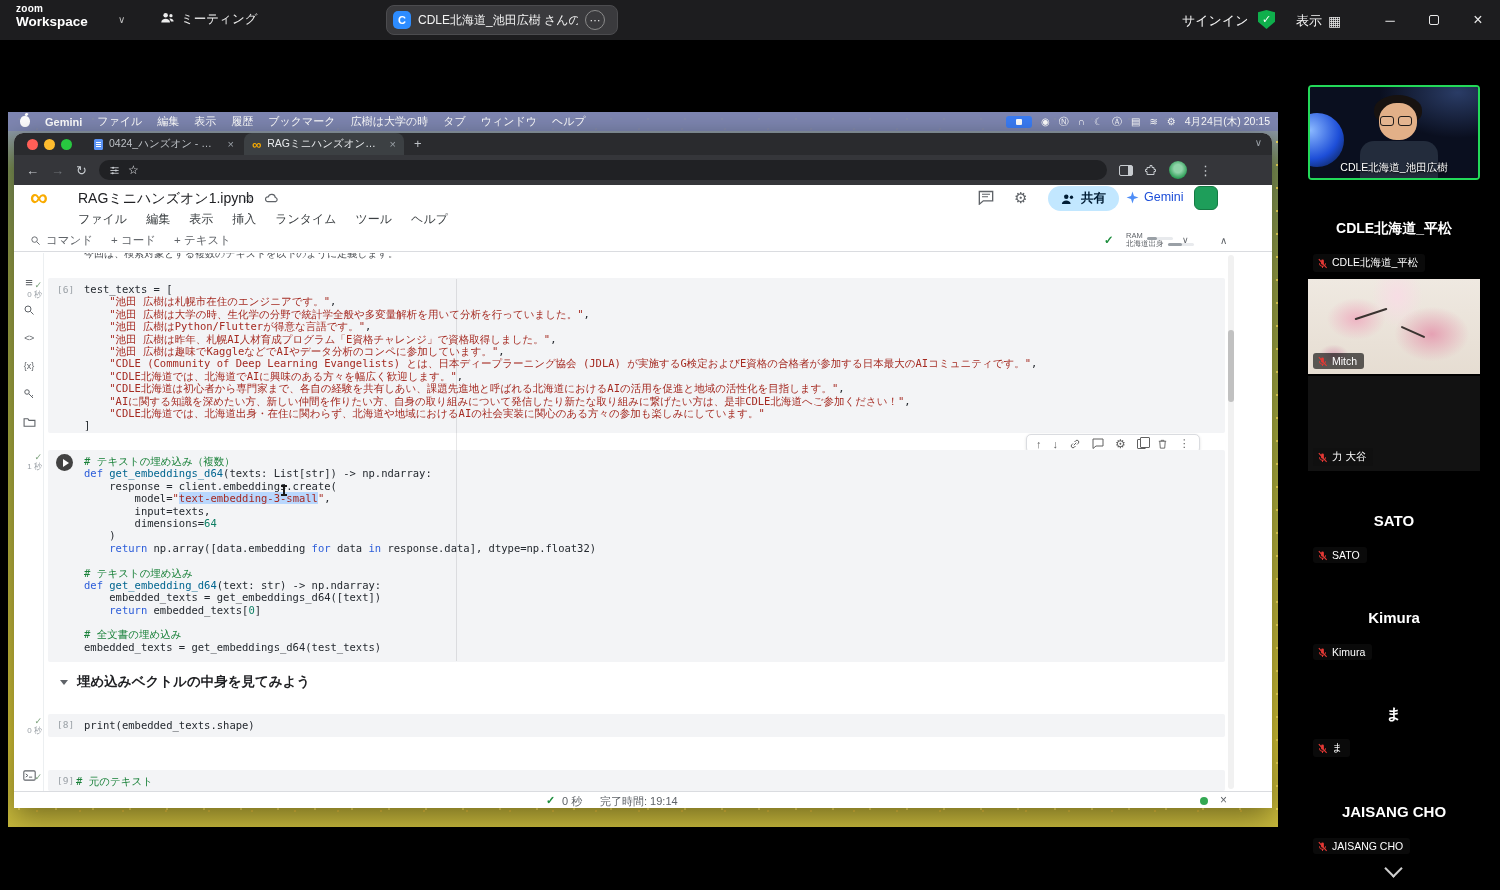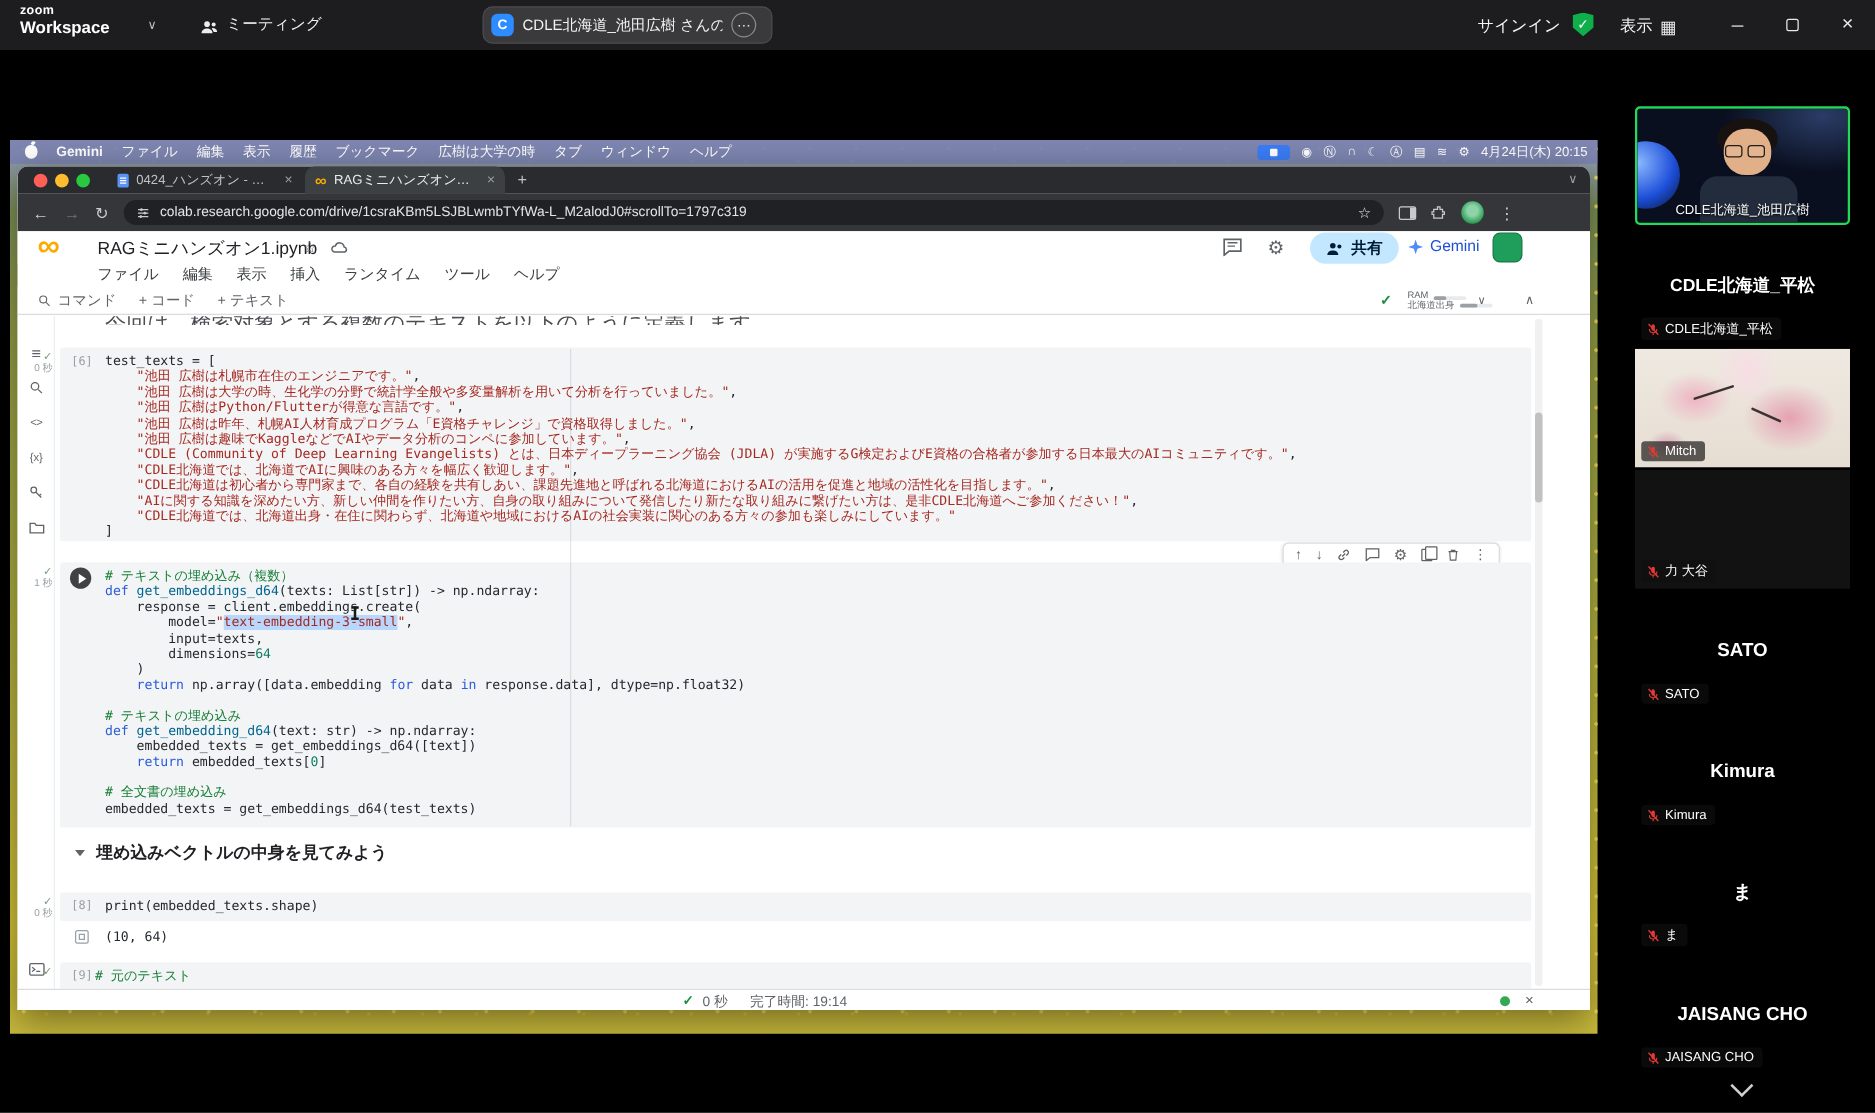--- a/index.html
+++ b/index.html
@@ -5,21 +5,21 @@
 *{margin:0;padding:0;box-sizing:border-box}
 html,body{background:#000}
 body{font-family:"Liberation Sans",sans-serif;width:1500px;height:890px;overflow:hidden}
 #root{position:relative;width:1500px;height:890px;background:#000;overflow:hidden}
 
 .topbar{position:absolute;left:0;top:0;width:1500px;height:40px;background:#1d1d1f;color:#fff;z-index:40}
 .zlogo{position:absolute;left:16px;top:4px;line-height:1.05}
 .zlogo .z1{display:block;font-size:10px;font-weight:700;letter-spacing:.3px}
 .zlogo .z2{display:block;font-size:13.5px;font-weight:600}
 .tb-chev{position:absolute;left:118px;top:14px;font-size:10px;color:#bdbdbd}
-.meet{position:absolute;left:160px;top:11px;display:flex;align-items:flex-end;gap:6px;font-size:12.5px;color:#ededed}
+.meet{position:absolute;left:160px;top:11px;display:flex;align-items:flex-start;gap:6px;font-size:12.5px;color:#ededed}
 .spill{position:absolute;left:386px;top:5px;height:30px;width:232px;background:#3a3a3d;border:1px solid #4c4c4f;border-radius:8px;display:flex;align-items:center;gap:7px;padding:0 6px}
 .cbadge{width:18px;height:18px;border-radius:5px;background:#2d8cff;color:#fff;font-size:11px;font-weight:700;display:flex;align-items:center;justify-content:center}
 .spill-title{font-size:12px;color:#f2f2f2;white-space:nowrap;overflow:hidden;max-width:160px}
 .more-c{width:20px;height:20px;border:1px solid #8a8a8a;border-radius:50%;color:#e5e5e5;font-size:11px;display:flex;align-items:center;justify-content:center}
 .signin{position:absolute;left:1182px;top:12px;font-size:13px;color:#f5f5f5}
 .shield{position:absolute;left:1258px;top:10px;width:17px;height:19px;background:#0faf4c;clip-path:polygon(50% 0,100% 12%,100% 62%,50% 100%,0 62%,0 12%);color:#fff;font-size:11px;display:flex;align-items:center;justify-content:center}
 .viewlbl{position:absolute;left:1296px;top:12px;font-size:13px;color:#f5f5f5;display:flex;gap:6px;align-items:center}
 .grid-ic{font-size:14px;color:#e6e6e6}
 .wc{position:absolute;top:0;width:44px;height:40px;display:flex;align-items:center;justify-content:center;color:#e9e9e9}
 .wc-min{left:1368px;font-size:13px}
@@ -105,21 +105,21 @@
 .t3art{position:absolute;inset:0;background:
  radial-gradient(42px 30px at 28% 42%,#eeb4c3 0%,transparent 70%),
  radial-gradient(52px 38px at 72% 58%,#e5a1b3 0%,transparent 72%),
  radial-gradient(34px 42px at 52% 18%,#f7dde4 0%,transparent 75%),
  radial-gradient(20px 14px at 15% 80%,#d9a8b8 0%,transparent 75%),
  linear-gradient(#efe9e1,#e6ddd2)}
 .t3s{position:absolute;background:#3a3330;height:2px;border-radius:2px}
 .sb-chev{position:absolute;left:1387px;top:862px;width:13px;height:13px;border-right:2.2px solid #cfcfcf;border-bottom:2.2px solid #cfcfcf;transform:rotate(45deg);z-index:30}
 .micico{flex:0 0 auto}
 .clip-line{position:absolute;overflow:hidden;height:7px}
-.clip-line span{display:block;margin-top:-6px;font-size:17px;color:#4a4d51}
+.clip-line span{display:block;margin-top:-6px;font-size:10px;color:#4a4d51}
 </style>
 </head>
 <body>
 
 <div id="root">
 
   <header class="topbar">
     <div class="zlogo">
       <span class="z1">zoom</span>
       <span class="z2">Workspace</span>
@@ -206,21 +206,20 @@
         <span class="navar">←</span>
         <span class="navar" style="color:#6d7176">→</span>
         <span class="navar">↻</span>
         <div class="urlpill">
           <svg width="11" height="11" viewBox="0 0 24 24">
               <path d="M3 6h18M3 12h18M3 18h18" stroke="#c7cbcf" stroke-width="2"></path>
               <circle cx="9" cy="6" r="2.4" fill="#c7cbcf"></circle>
               <circle cx="15" cy="12" r="2.4" fill="#c7cbcf"></circle>
               <circle cx="8" cy="18" r="2.4" fill="#c7cbcf"></circle>
             </svg>
-          <span class="urltext">colab.research.google.com/drive/1csraKBm5LSJBLwmbTYfWa-L_M2alodJ0#scrollTo=1797c319</span>
           <span style="font-size:12px">☆</span>
         </div>
         <span class="panel-ic"></span>
         <svg width="12" height="12" viewBox="0 0 24 24">
             <path d="M10 3h4v4h4v4h3v4h-3v6H4v-6H1v-4h3V7h6z" fill="none" stroke="#c7cbcf" stroke-width="2"></path>
           </svg>
         <span class="avatar"></span>
         <span style="font-size:13px">⋮</span>
       </div>
 
@@ -376,24 +375,20 @@
       <div class="gut" style="left:12px;top:583px">
         <div class="gchk">✓</div>
           <div>0 秒</div>
       </div>
 
       <div class="cell" style="left:34px;top:581px;width:1177px;height:23px">
         <span class="bracket" style="position:absolute;left:9px;top:5px">[8]</span>
         <div class="code" style="position:absolute;left:36px;top:5px"><div class="cl"><span class="tk-p">print(embedded_texts.shape)</span></div></div>
       </div>
 
-      <div style="position:absolute;left:34px;top:607px;width:1177px;height:22px;background:#fff">
-        <span class="out-ic" style="position:absolute;left:12px;top:4px"></span>
-        <span class="code" style="position:absolute;left:36px;top:4px">(10, 64)</span>
-      </div>
 
       <div class="gut" style="left:12px;top:639px">
         <div class="gchk">✓</div>
       </div>
       <div class="cell" style="left:34px;top:637px;width:1177px;height:21px">
         <span class="bracket" style="position:absolute;left:9px;top:5px">[9]</span>
         <div class="code" style="position:absolute;left:28px;top:5px"><div class="cl"><span class="tk-c"># 元のテキスト</span></div></div>
       </div>
 
       <div class="nbscroll">

